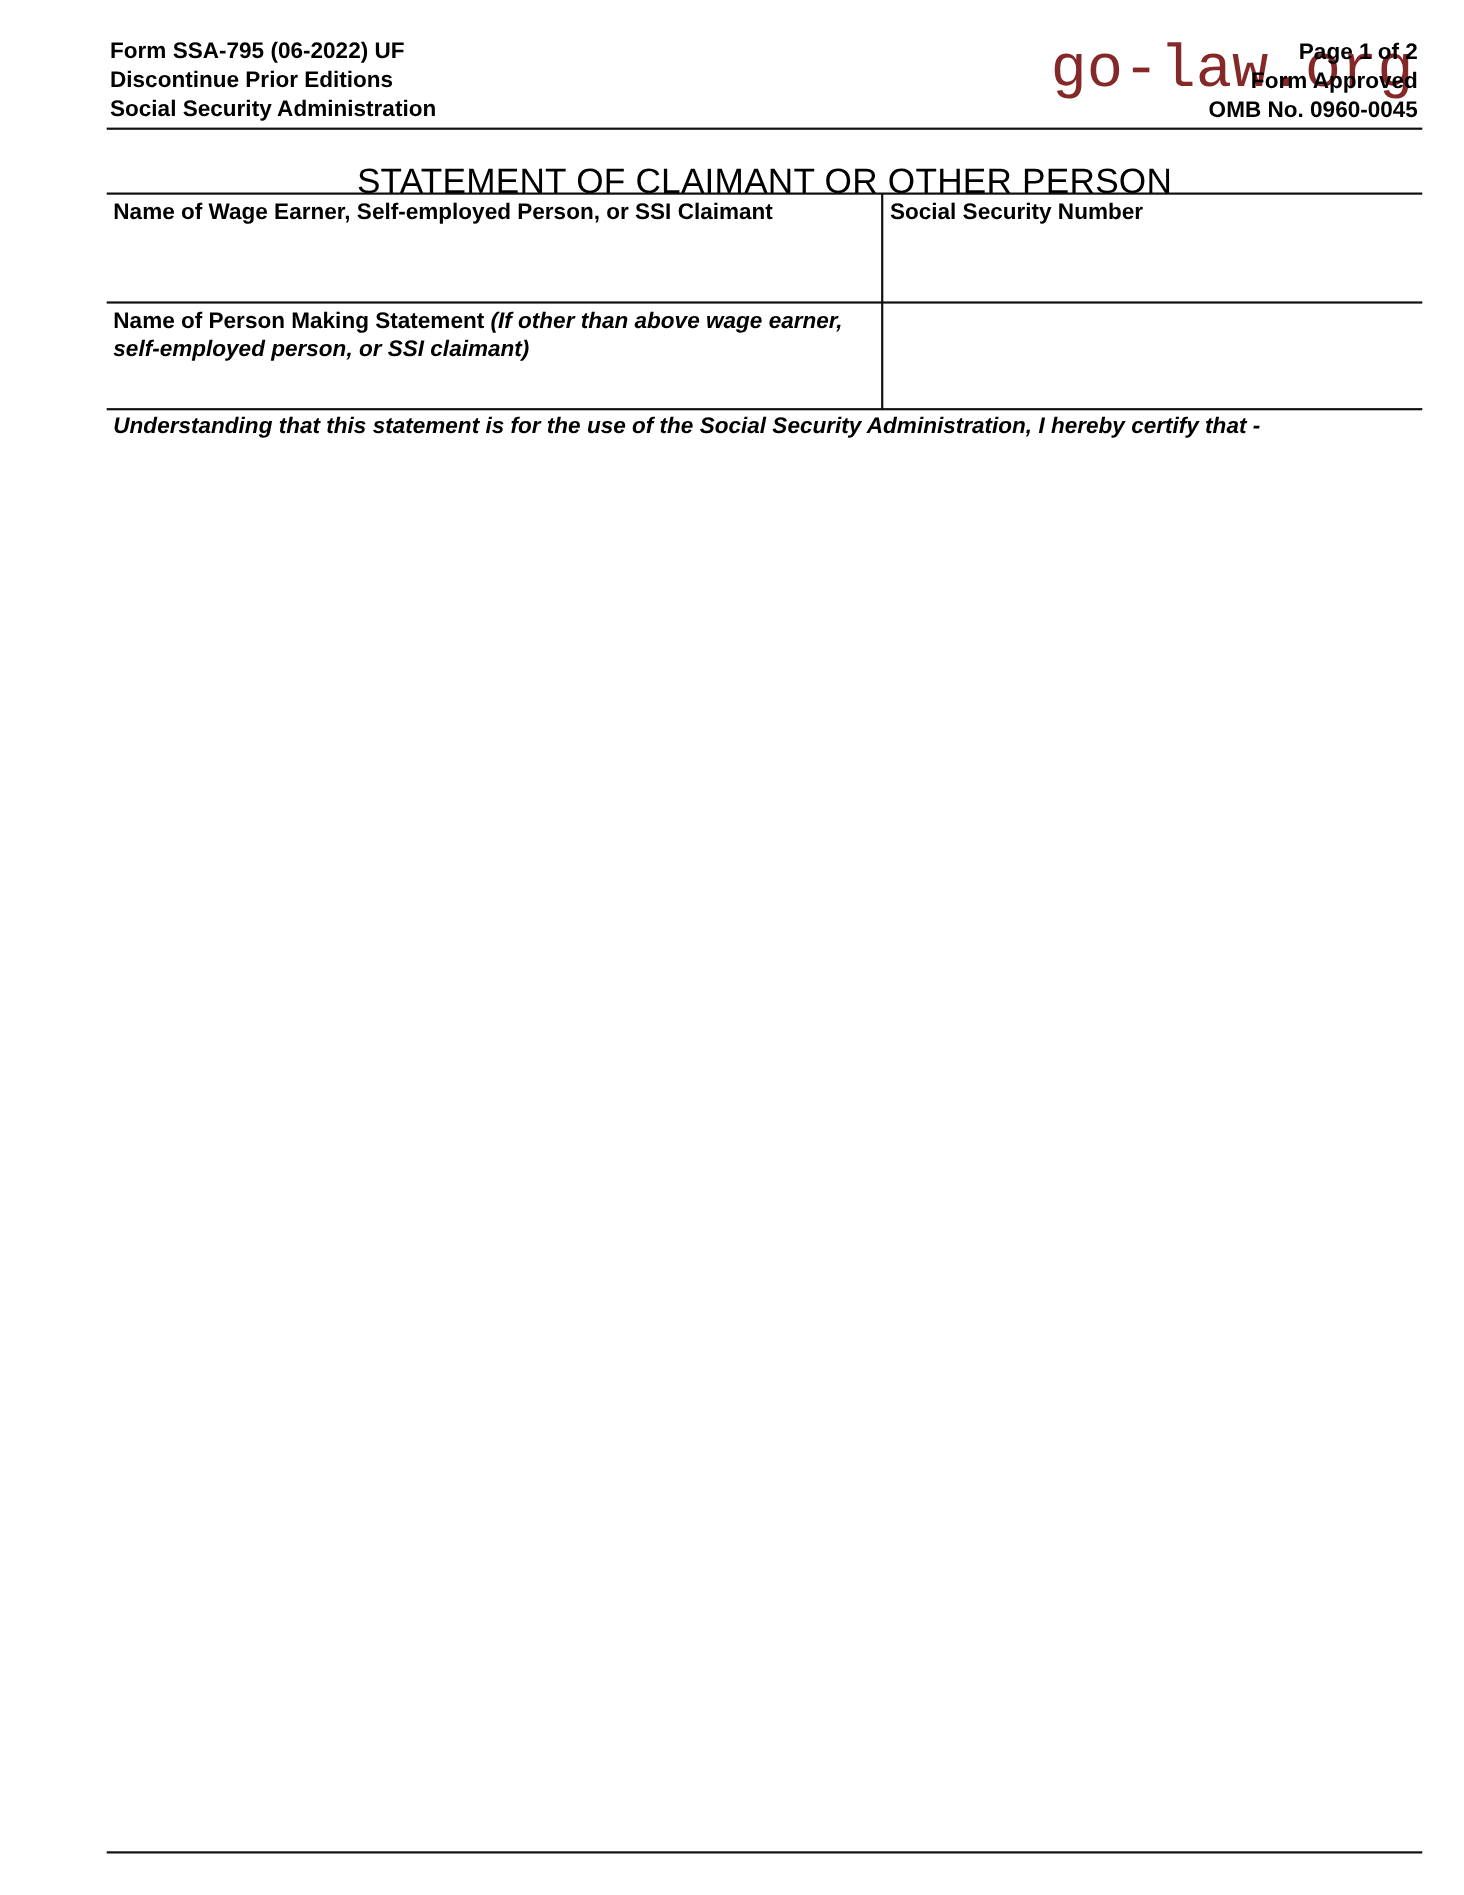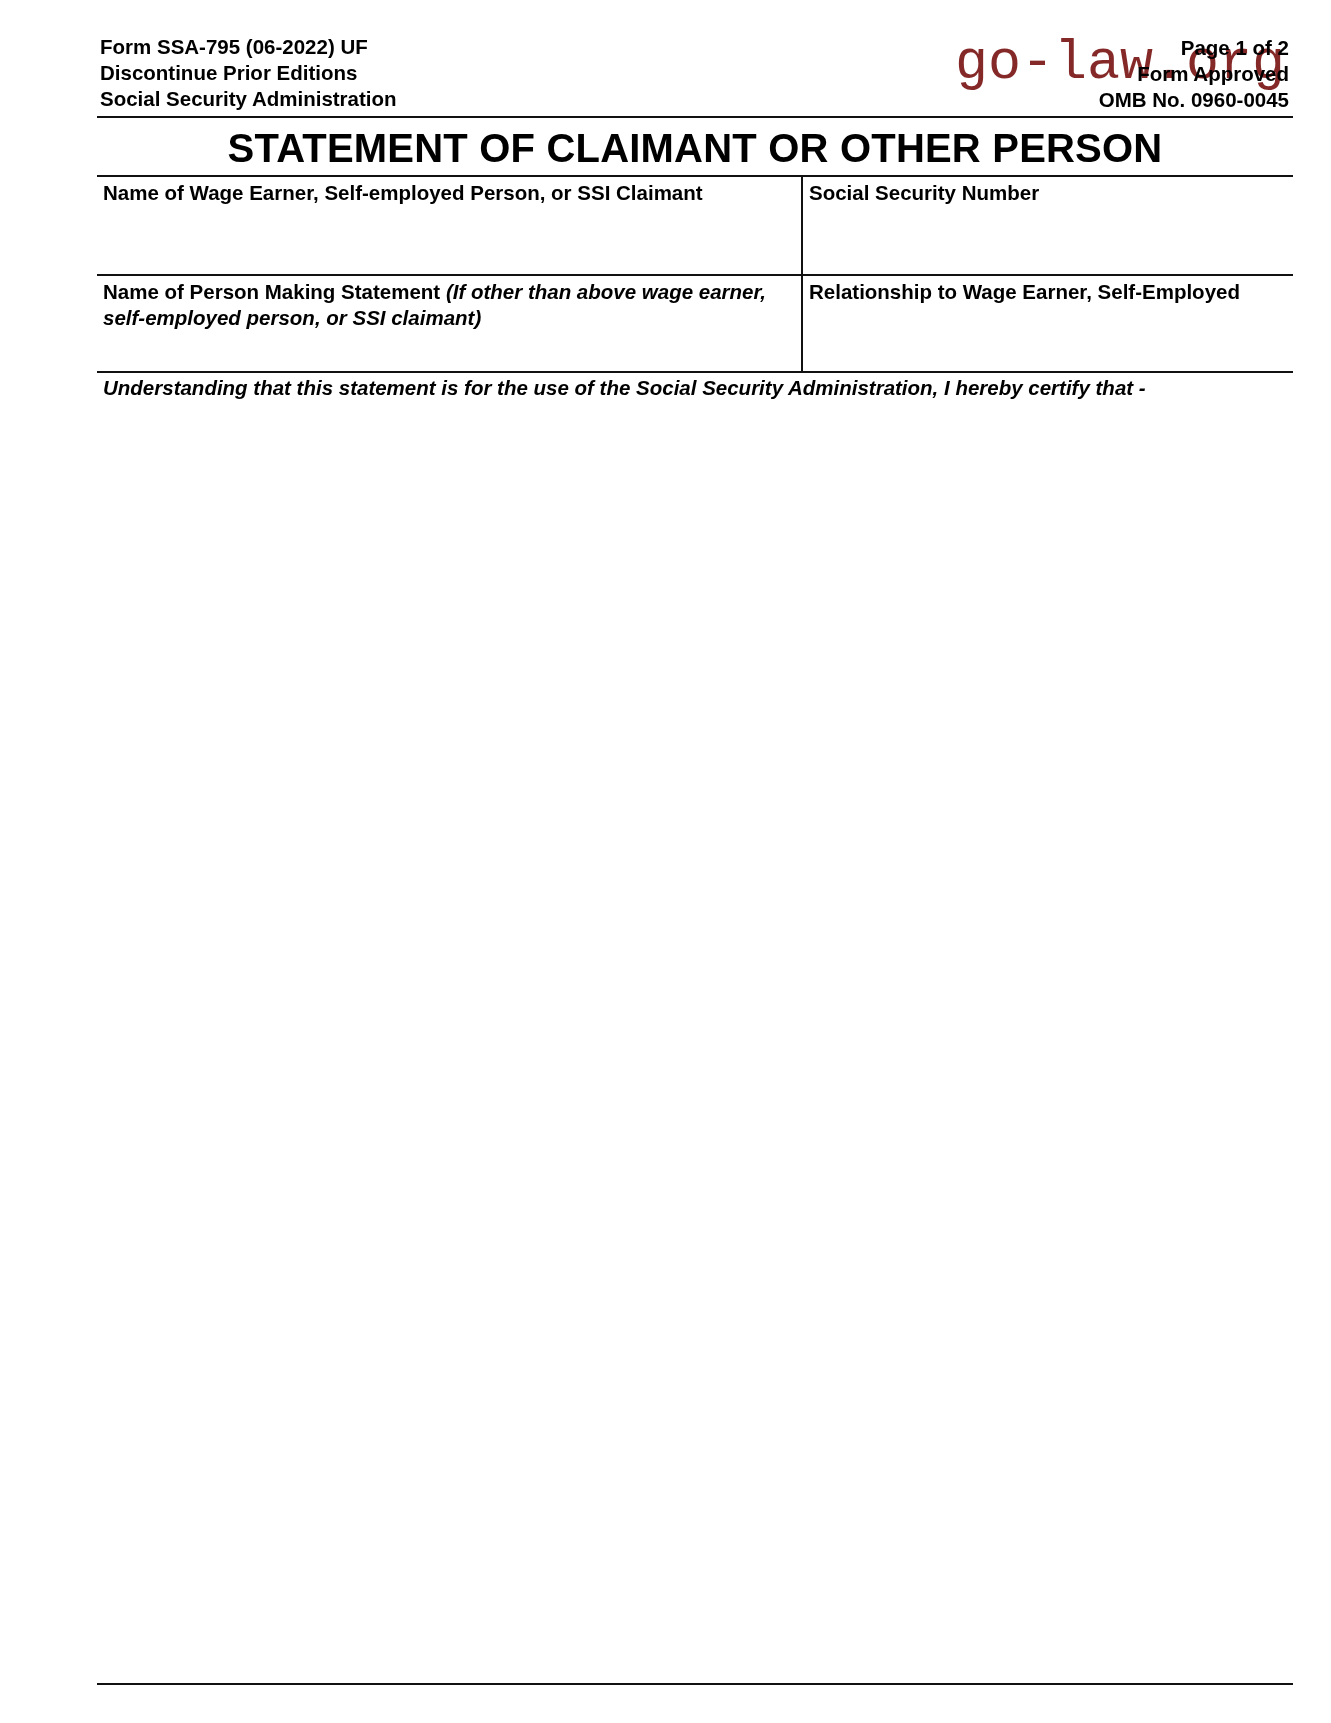--- a/index.html
+++ b/index.html
@@ -7,22 +7,22 @@
            font-family: "Liberation Sans", sans-serif; color: #000; }
     .abs { position: absolute; white-space: nowrap; font-weight: bold; }
     .hdr { font-size: 20.5px; line-height: 26px; }
     .hdr-left { left: 100px; top: 34px; }
     .hdr-right { right: 42px; top: 35px; text-align: right; }
     .watermark { left: 955px; top: 34px; font-family: "Liberation Mono", monospace;
                  font-size: 55px; line-height: 60px; color: #7f1d1d; font-weight: normal;
                  letter-spacing: 0px; opacity: 0.95; }
     .hline { position: absolute; left: 97px; width: 1196px; height: 2px; background: #111; }
     .vline { position: absolute; left: 801px; width: 2px; background: #111; }
-    .title { left: 97px; width: 1196px; top: 125px; text-align: center;
-             font-size: 40px; font-weight: bold; line-height: 46px; letter-spacing: 0.2px; }
+    .title { left: 97px; width: 1196px; top: 141px; text-align: center;
+             font-size: 32px; font-weight: normal; line-height: 46px; letter-spacing: 0.2px; }
     .label { font-size: 20.5px; line-height: 26px; }
     .bold-line { left: 103px; top: 375px; font-size: 20.5px; font-weight: bold; line-height: 26px; font-style: italic; }
     .field { position: absolute; background: transparent; border: none; outline: none;
              font-family: "Liberation Sans", sans-serif; font-size: 20px; }
     .body-area { position: absolute; left: 97px; top: 410px; width: 1196px; height: 1265px;
                  border: none; resize: none; background: transparent;
                  font-family: "Liberation Sans", sans-serif; font-size: 20px; outline: none; }
   </style>
 </head>
 <body>
@@ -54,21 +54,20 @@
 <div class="abs label" style="left:809px; top:180px;">Social Security Number</div>
 <input class="field" style="left: 809px; top: 214px; width: 478px; height: 54px;" type="text" value="">
 
 <div class="abs label" style="left:103px; top:279px;">
   <div><span>Name of Person Making Statement </span><i>(If other than above wage earner,</i></div>
   <div><i>self-employed person, or SSI claimant)</i></div>
 </div>
 <input class="field" style="left: 103px; top: 334px; width: 690px; height: 34px;" type="text" value="">
 
 <div class="abs label" style="left:809px; top:279px;">
-  <div>Relationship to Wage Earner, Self-Employed</div>
 </div>
 <input class="field" style="left: 809px; top: 334px; width: 478px; height: 34px;" type="text" value="">
 
 <div class="abs bold-line">Understanding that this statement is for the use of the Social Security Administration, I hereby certify that -</div>
 
 <textarea class="body-area" style=""></textarea>
 
 <div class="hline" style="top:1683px;"></div>
 
 </body></html>

